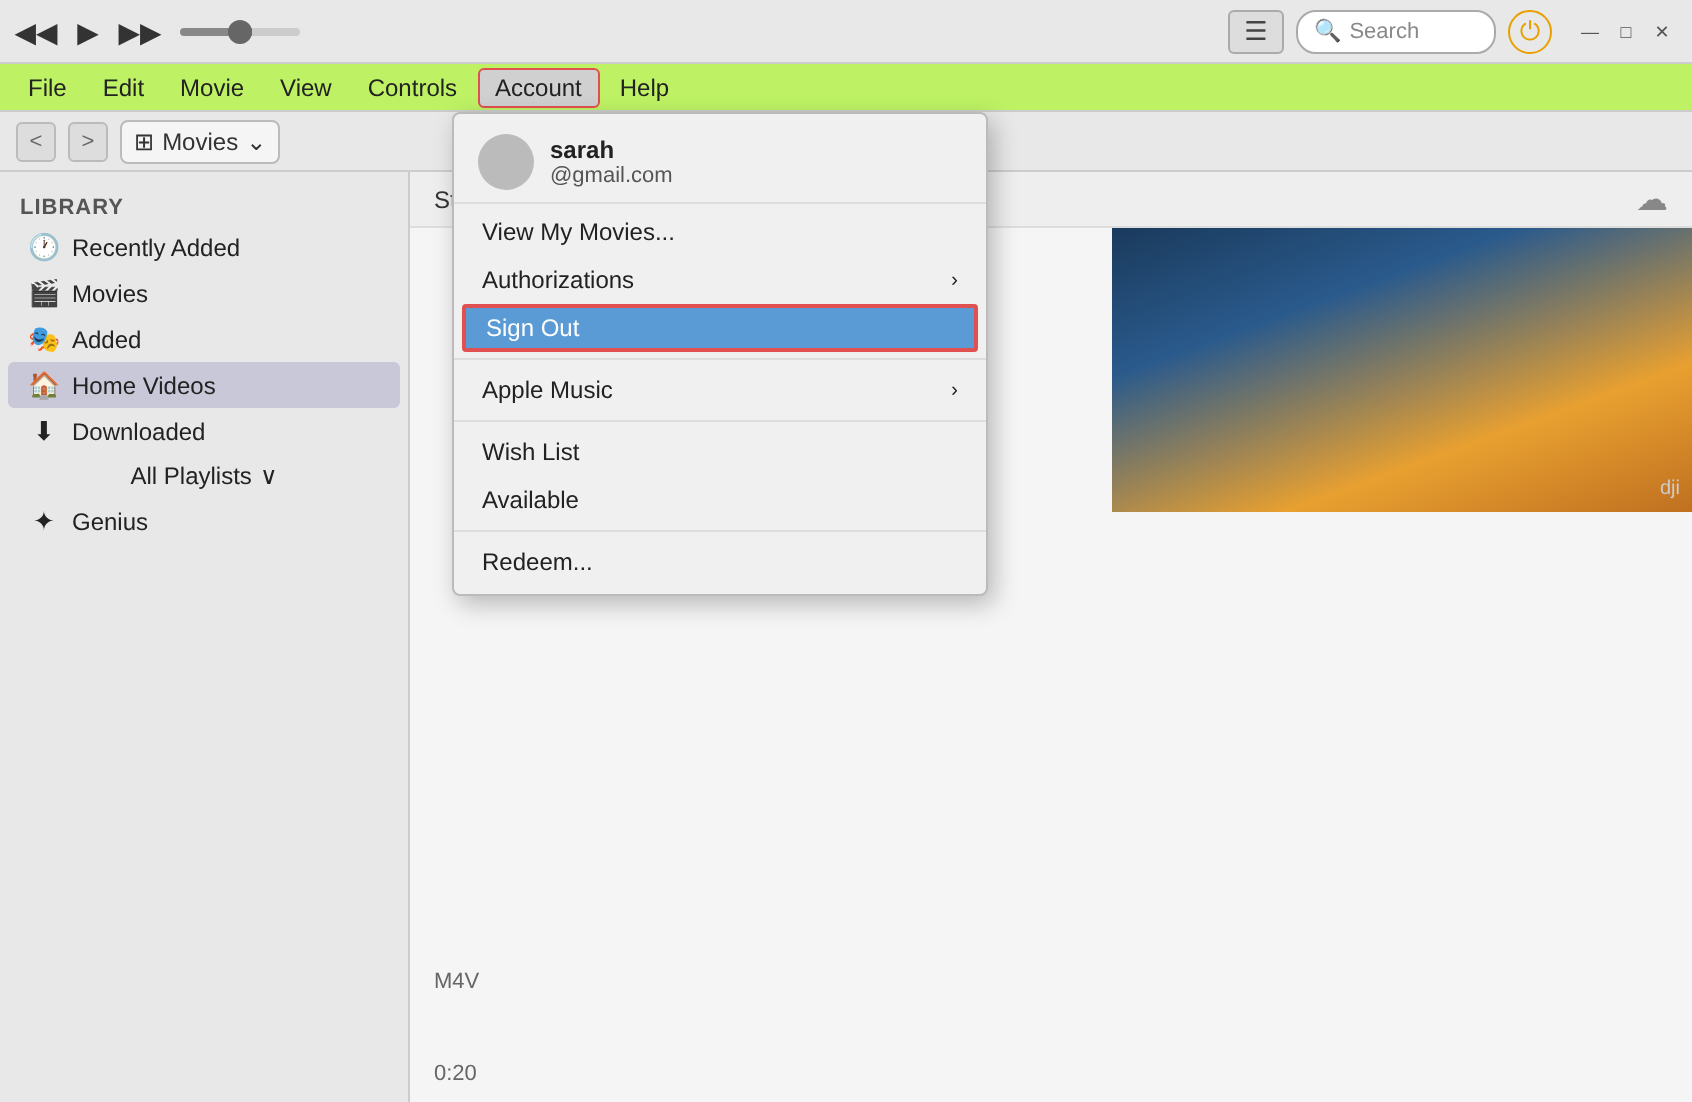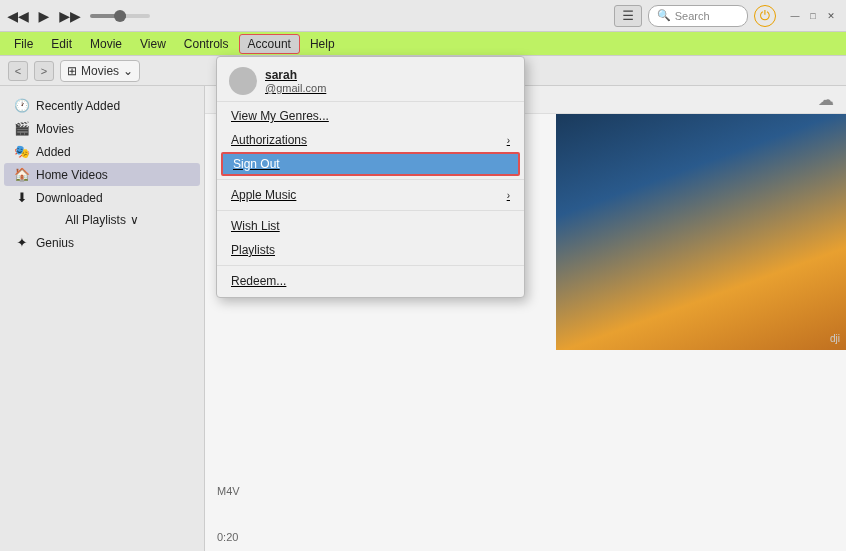--- a/index.html
+++ b/index.html
@@ -264,21 +264,21 @@
       font-size: 16px;
       color: #888;
     }
 
     
     #video-thumb {
       position: absolute;
       right: 0;
       top: 28px;
       width: 290px;
-      height: 236px;
+      height: 142px;
       background: linear-gradient(160deg, #1a3a5c 0%, #2a5a8c 30%, #e8a030 70%, #c07020 100%);
       overflow: hidden;
     }
     #video-thumb-overlay {
       position: absolute;
       bottom: 6px;
       right: 6px;
       font-size: 10px;
       color: #ccc;
     }
@@ -290,29 +290,28 @@
       color: #666;
       display: flex;
       gap: 34px;
       flex-direction: column;
     }
 
     
     #dropdown {
       position: absolute;
       top: 56px;
-      left: 216px;
-      width: 309px;
+      left: 226px;
+      width: 268px;
       background: #f0f0f0;
       border: 1px solid #bbb;
       border-radius: 4px;
       box-shadow: 3px 4px 12px rgba(0,0,0,0.25);
       z-index: 100;
       padding: 4px 0;
-      text-decoration: underline;
     }
     .dd-user-row {
       display: flex;
       align-items: center;
       padding: 6px 12px;
       gap: 8px;
       border-bottom: 1px solid #ddd;
       margin-bottom: 2px;
     }
     .dd-avatar {
@@ -411,20 +410,21 @@
   <div id="library-selector">
     <span>⊞</span>
     <span>Movies</span>
     <span>⌄</span>
   </div>
 </div>
 
 <div id="main">
 
   <div id="sidebar">
+    <div class="sidebar-section-label">Library</div>
 
     <div class="sidebar-item">
       <span class="sidebar-icon">🕐</span>
       <span>Recently Added</span>
     </div>
     <div class="sidebar-item">
       <span class="sidebar-icon">🎬</span>
       <span>Movies</span>
     </div>
     <div class="sidebar-item">
@@ -471,21 +471,21 @@
 <div id="dropdown">
   <div class="dd-user-row">
     <div class="dd-avatar"></div>
     <div class="dd-user-info">
       <span class="dd-username">sarah</span>
       <span class="dd-email">@gmail.com</span>
     </div>
   </div>
 
   <div class="dd-item">
-    <span>View My Genres...</span>
+    <span>View My Movies...</span>
     <span class="dd-arrow"></span>
   </div>
   <div class="dd-item">
     <span>Authorizations</span>
     <span class="dd-arrow">›</span>
   </div>
   <div class="dd-item highlighted sign-out-bordered">
     <span>Sign Out</span>
     <span class="dd-arrow"></span>
   </div>
@@ -493,21 +493,21 @@
   <div class="dd-item">
     <span>Apple Music</span>
     <span class="dd-arrow">›</span>
   </div>
   <div class="dd-divider"></div>
   <div class="dd-item">
     <span>Wish List</span>
     <span class="dd-arrow"></span>
   </div>
   <div class="dd-item">
-    <span>Playlists</span>
+    <span>Available</span>
     <span class="dd-arrow"></span>
   </div>
   <div class="dd-divider"></div>
   <div class="dd-item">
     <span>Redeem...</span>
     <span class="dd-arrow"></span>
   </div>
 </div>
 
 </body></html>

